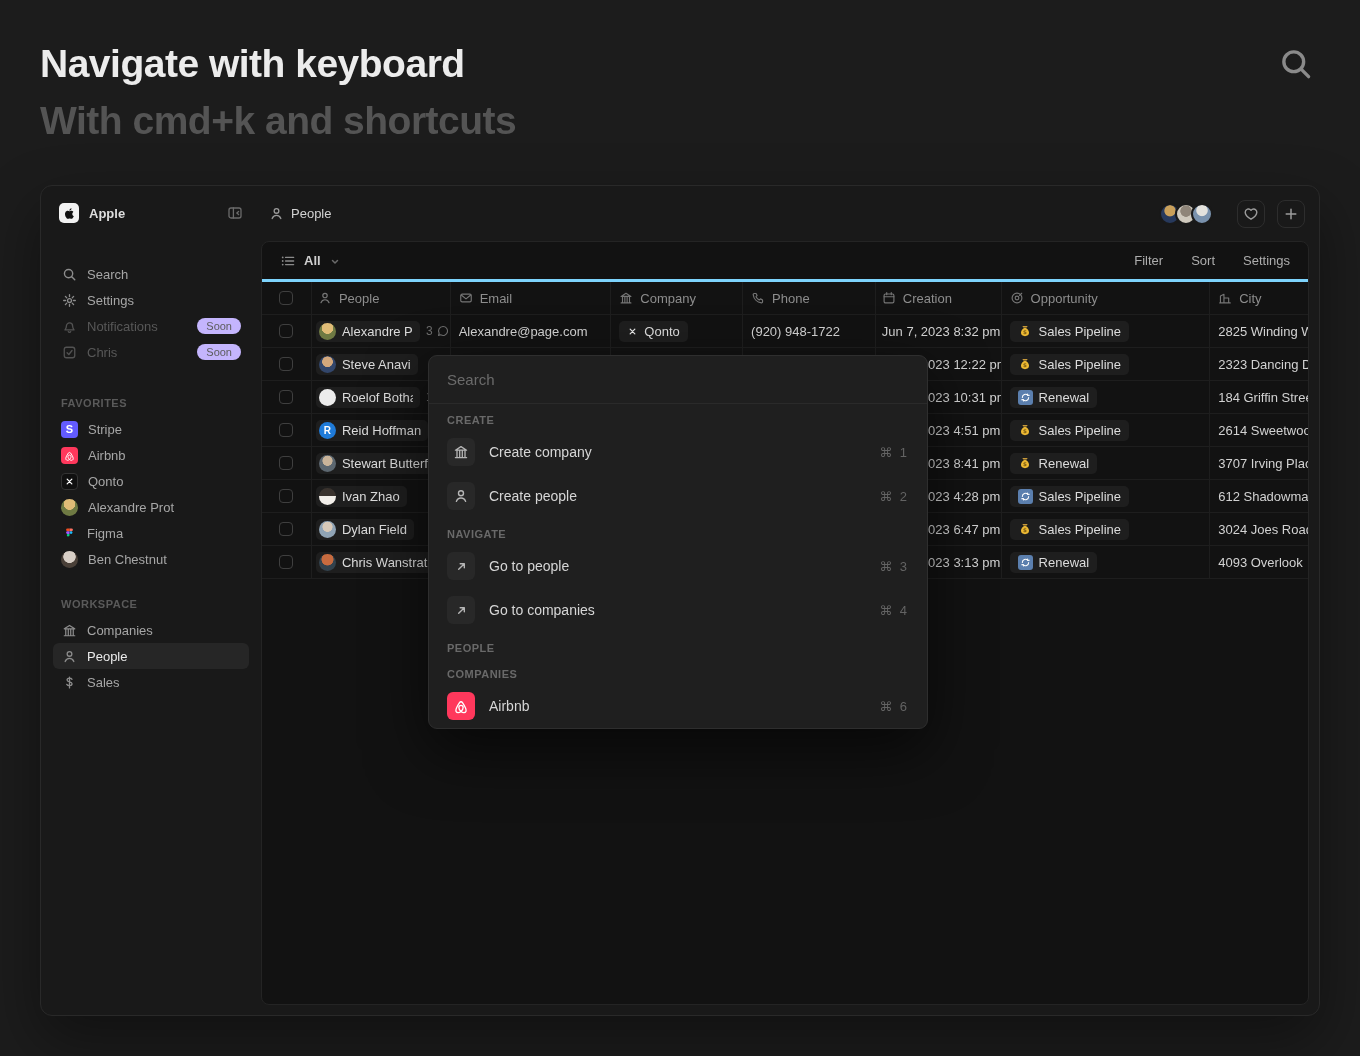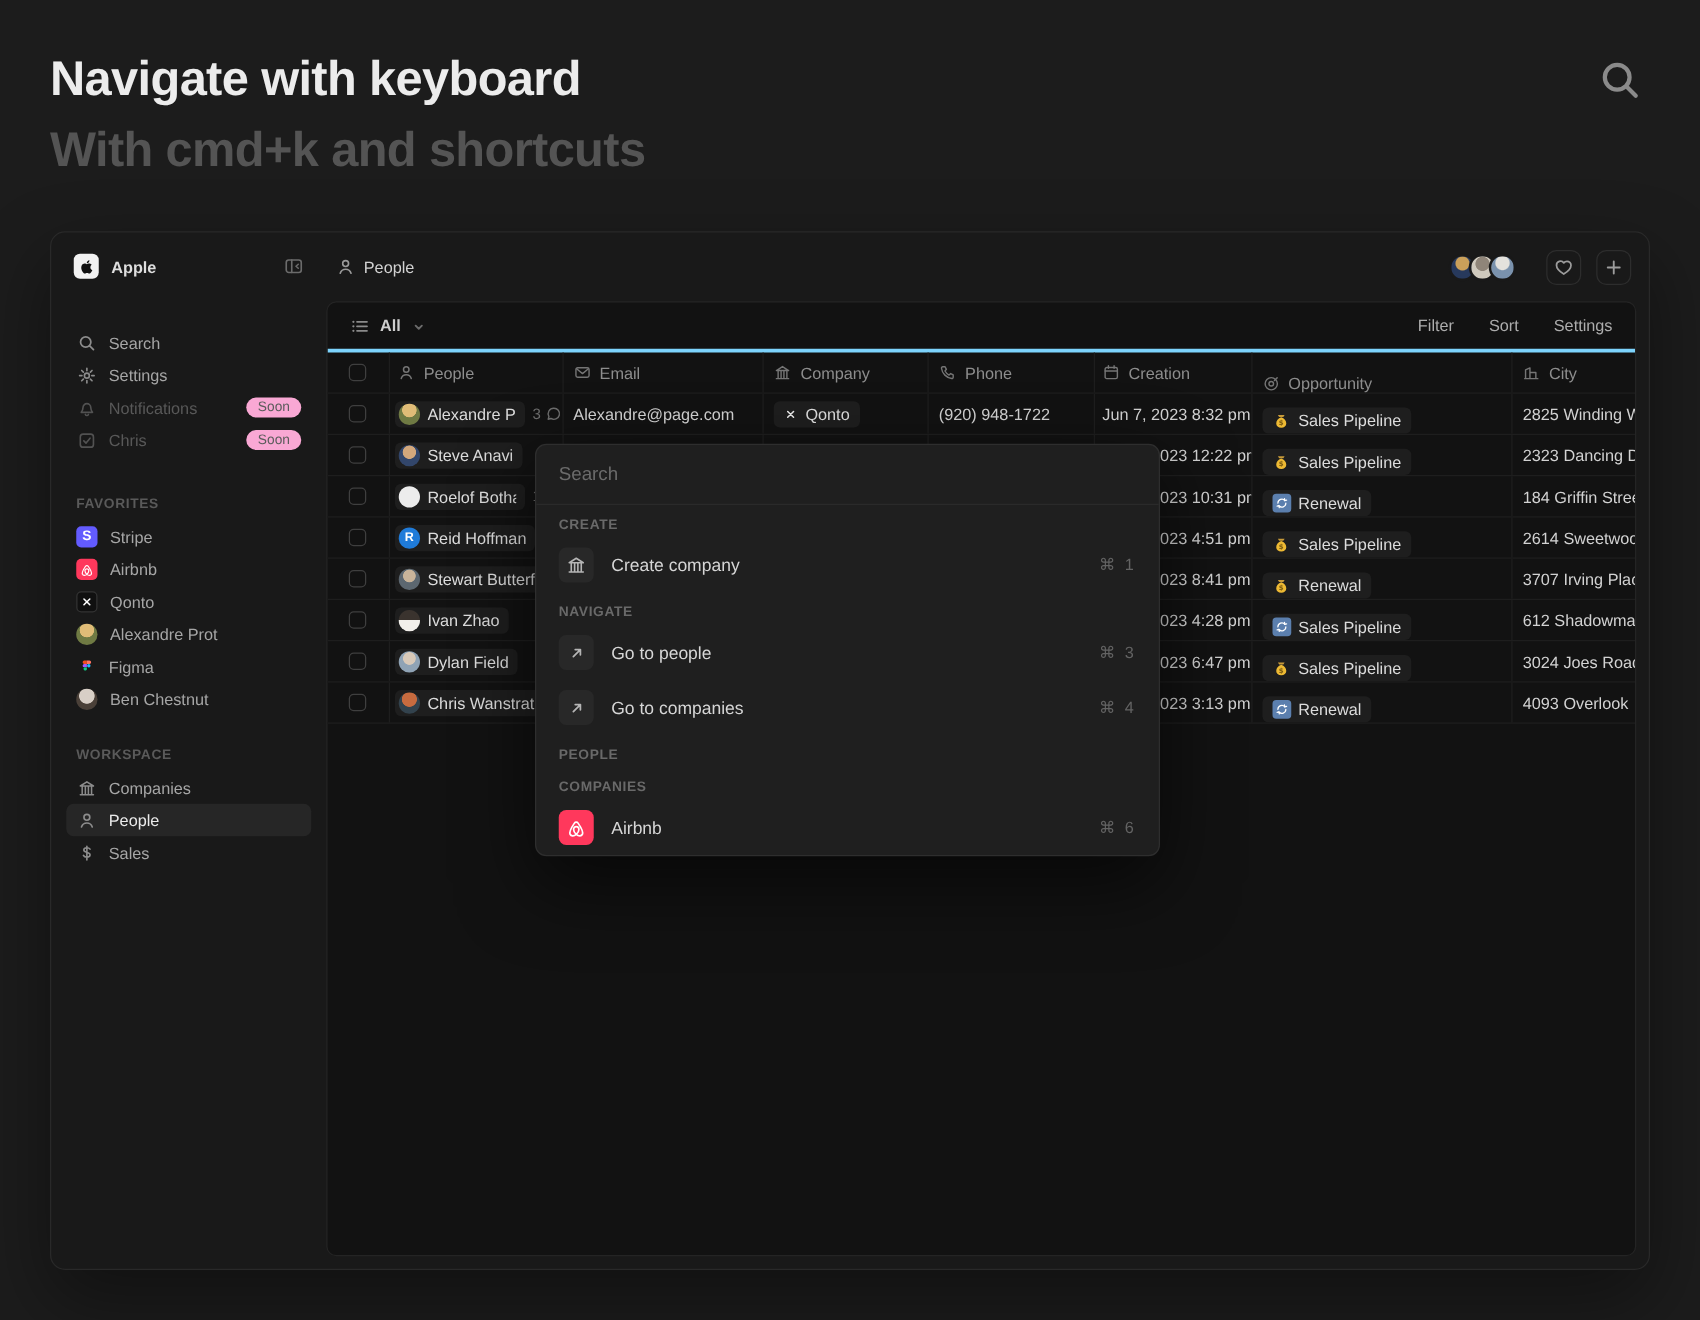--- a/index.html
+++ b/index.html
@@ -30,21 +30,21 @@
   .apple-tile { width:20px; height:20px; border-radius:5px; background:#f2f2f2; display:flex; align-items:center; justify-content:center; }
   .ws-name { margin-left:10px; font-size:13px; font-weight:600; color:#dedede; }
   .collapse { margin-left:auto; color:#6b6b6b; cursor:pointer; }
 
   .side-col { position:absolute; left:12px; right:12px; top:75px; }
   .side-item { height:26px; display:flex; align-items:center; gap:10px; padding:0 8px; border-radius:6px; font-size:13px; color:#a6a6a6; cursor:pointer; }
   .side-item .si-ic { width:16px; height:16px; color:#8c8c8c; flex:none; display:flex; align-items:center; justify-content:center; }
   .side-item.disabled { color:#585858; }
   .side-item.disabled .si-ic { color:#525252; }
   .side-item.active { background:#262626; color:#eaeaea; }
-  .soon { margin-left:auto; font-size:11px; color:#5c5c5c; background:#f9a8d4; border-radius:999px; padding:2px 9px; }
+  .soon { margin-left:auto; font-size:11px; color:#5c5c5c; background:#c4b5fd; border-radius:999px; padding:2px 9px; }
   .sec-label { font-size:11px; letter-spacing:.5px; color:#5a5a5a; font-weight:600; padding:0 8px; margin:32px 0 7px; }
   .sec-label.second { margin-top:26px; }
 
   .brand-tile { width:17px; height:17px; border-radius:4px; display:flex; align-items:center; justify-content:center; font-size:11px; font-weight:700; color:#fff; flex:none; }
   .t-stripe { background:#635bff; }
   .t-airbnb { background:#ff385c; }
   .t-qonto  { background:#101010; border:1px solid #333; color:#fff; }
 
   
   .avatar { border-radius:50%; flex:none; display:flex; align-items:center; justify-content:center; font-weight:700; color:#fff; overflow:hidden; }
@@ -86,21 +86,21 @@
   .view-actions span { font-size:13px; color:#adadad; cursor:pointer; }
 
   .thead, .trow { display:flex; height:33px; align-items:center; border-bottom:1px solid #1e1e1e; }
   .cell { height:100%; display:flex; align-items:center; border-right:1px solid #1e1e1e; padding-left:8px; overflow:hidden; white-space:nowrap; }
   .c-check { width:50px; justify-content:center; padding-left:0; }
   .c-people { width:139px; padding-left:4px; }
   .c-email { width:161px; }
   .c-company { width:132px; }
   .c-phone { width:133px; }
   .c-created { width:126px; padding-left:6px; }
-  .c-opp { width:209px;align-items:flex-end; }
+  .c-opp { width:209px; }
   .c-city { width:98px; border-right:none; }
   .thead { color:#8d8d8d; font-size:13px; }
   .thead .h-ic { color:#757575; margin-right:7px; flex:none; }
   .cb { width:14px; height:14px; border:1px solid #3f3f3f; border-radius:4px; background:transparent; cursor:pointer; flex:none; }
   .trow { font-size:13px; color:#d2d2d2; }
   .name-chip { display:flex; align-items:center; gap:6px; background:#1e1e1e; border-radius:5px; padding:2px 7px 2px 3px; min-width:0; cursor:pointer; }
   .name-chip .nm { overflow:hidden; white-space:nowrap; color:#dcdcdc; }
   .comment-count { display:flex; align-items:center; gap:3px; color:#6d6d6d; font-size:12px; margin-left:6px; flex:none; }
   .chip { display:flex; align-items:center; gap:6px; background:#1e1e1e; border-radius:5px; padding:3px 8px; color:#dcdcdc; cursor:pointer; }
   .chip .x-ic { color:#e8e8e8; }
@@ -886,20 +886,29 @@
     <div class="pal-label">CREATE</div>
     <div class="pal-item">
       <span class="pal-tile">
           <svg width="16" height="16" viewBox="0 0 16 16">
             <use href="#i-building"></use>
           </svg>
         </span>
       <span class="pl">Create company</span>
       <span class="sc">⌘ 1</span>
     </div>
+    <div class="pal-item">
+      <span class="pal-tile">
+          <svg width="16" height="16" viewBox="0 0 16 16">
+            <use href="#i-person"></use>
+          </svg>
+        </span>
+      <span class="pl">Create people</span>
+      <span class="sc">⌘ 2</span>
+    </div>
 
     <div class="pal-label">NAVIGATE</div>
     <div class="pal-item">
       <span class="pal-tile">
           <svg width="15" height="15" viewBox="0 0 16 16">
             <use href="#i-arrow-ur"></use>
           </svg>
         </span>
       <span class="pl">Go to people</span>
       <span class="sc">⌘ 3</span>

